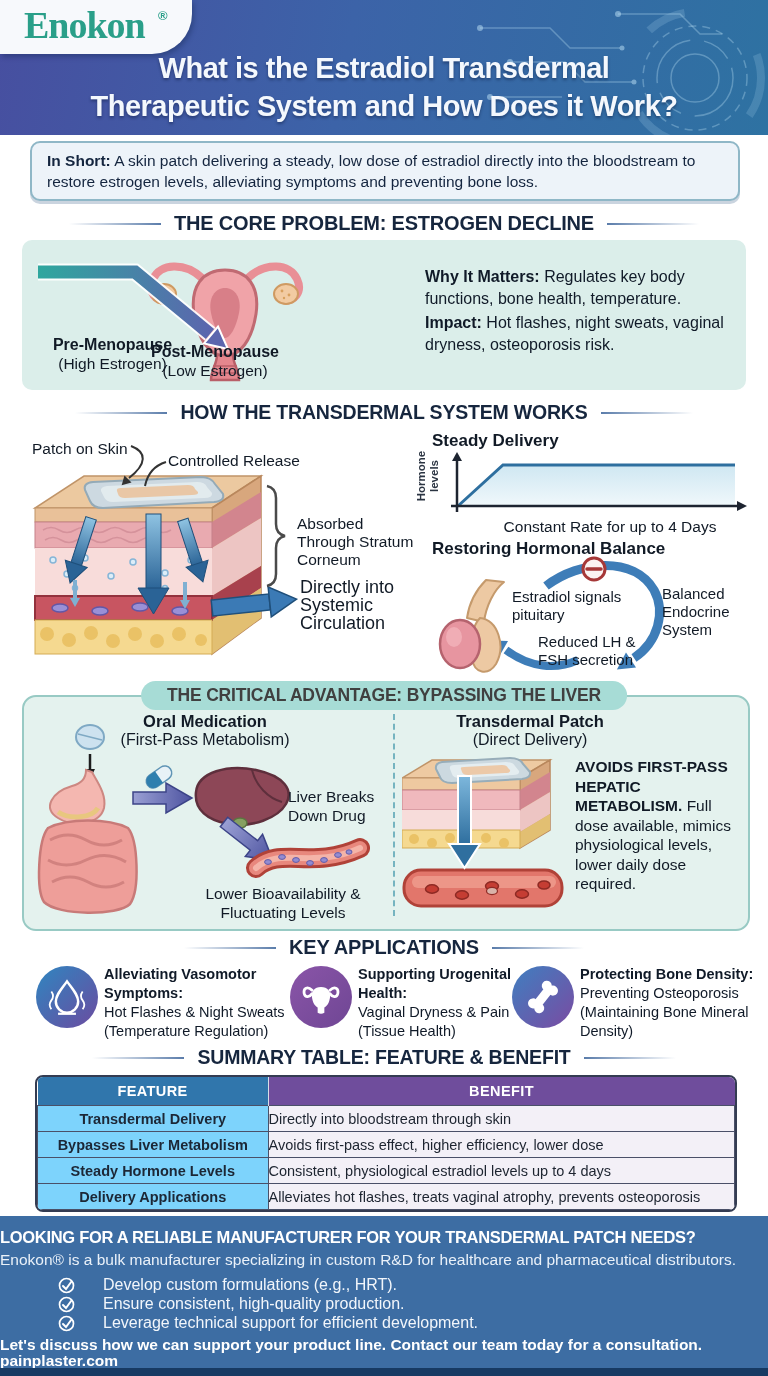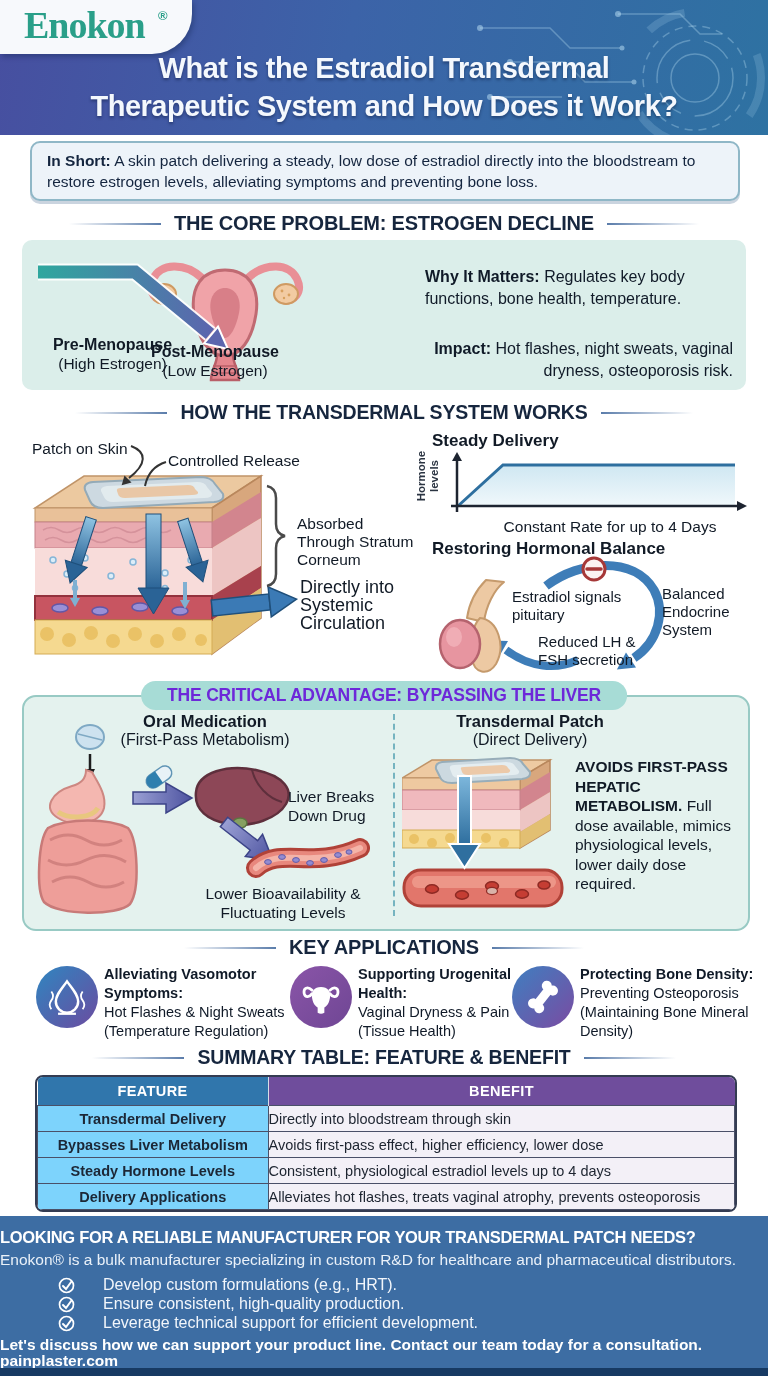--- a/index.html
+++ b/index.html
@@ -28,21 +28,21 @@
   .sec-line{height:2px;width:92px;}
   .sec-line.l{background:linear-gradient(90deg,rgba(90,124,170,0),#5a7caa);}
   .sec-line.r{background:linear-gradient(270deg,rgba(90,124,170,0),#5a7caa);}
   
   .core-panel{position:absolute;left:22px;top:240px;width:724px;height:150px;
         background:#dbeeea;border-radius:10px;}
   .adv-panel{position:absolute;left:22px;top:695px;width:724px;height:232px;
         background:#e4f2ee;border:2px solid #98cac4;border-radius:14px;}
   .adv-pill{position:absolute;left:50%;transform:translateX(-50%);top:681px;
         background:#a7dcd6;border-radius:18px;padding:4px 26px;font-weight:bold;
-        font-size:17.5px;color:#6d28d9;white-space:nowrap;z-index:4;letter-spacing:-0.2px;}
+        font-size:17.5px;color:#404040;white-space:nowrap;z-index:4;letter-spacing:-0.2px;}
   .dash-div{position:absolute;left:393px;top:714px;height:202px;border-left:2px dashed #76b4c0;}
   
   .lbl{position:absolute;font-size:15px;line-height:18px;color:#111a26;}
   .lbl-c{text-align:center;}
   .body-txt{position:absolute;font-size:16px;line-height:21.5px;color:#101a28;}
   
   .tbl-wrap{position:absolute;left:35px;top:1075px;width:698px;border:2px solid #343c52;
         border-radius:8px;overflow:hidden;}
   table.sum{border-collapse:collapse;width:100%;}
   table.sum th{font-size:14.5px;color:#ffffff;font-weight:bold;height:26px;letter-spacing:.4px;}
@@ -144,21 +144,21 @@
 
   <div class="lbl lbl-c" style="left:40px;top:336px;width:145px;font-weight:bold;font-size:16px;">Pre-Menopause</div>
   <div class="lbl lbl-c" style="left:40px;top:355px;width:145px;font-size:15.5px;">(High Estrogen)</div>
   <div class="lbl lbl-c" style="left:140px;top:343px;width:150px;font-weight:bold;font-size:16px;">Post-Menopause</div>
   <div class="lbl lbl-c" style="left:140px;top:362px;width:150px;font-size:15.5px;">(Low Estrogen)</div>
 
   <div class="body-txt" style="left:425px;top:266px;width:308px;">
     <span class="b">Why It Matters:</span>
     <span>Regulates key body functions, bone health, temperature.</span>
   </div>
-  <div class="body-txt" style="left:425px;top:338px;width:308px;text-align:right;">
+  <div class="body-txt" style="left:425px;top:312px;width:308px;">
     <span class="b">Impact:</span>
     <span>Hot flashes, night sweats, vaginal dryness, osteoporosis risk.</span>
   </div>
 
   <div class="sec-head" style="top:401px;font-size:19.5px;">
     <span class="sec-line l"></span>
     <span>HOW THE TRANSDERMAL SYSTEM WORKS</span>
     <span class="sec-line r"></span>
   </div>
 

